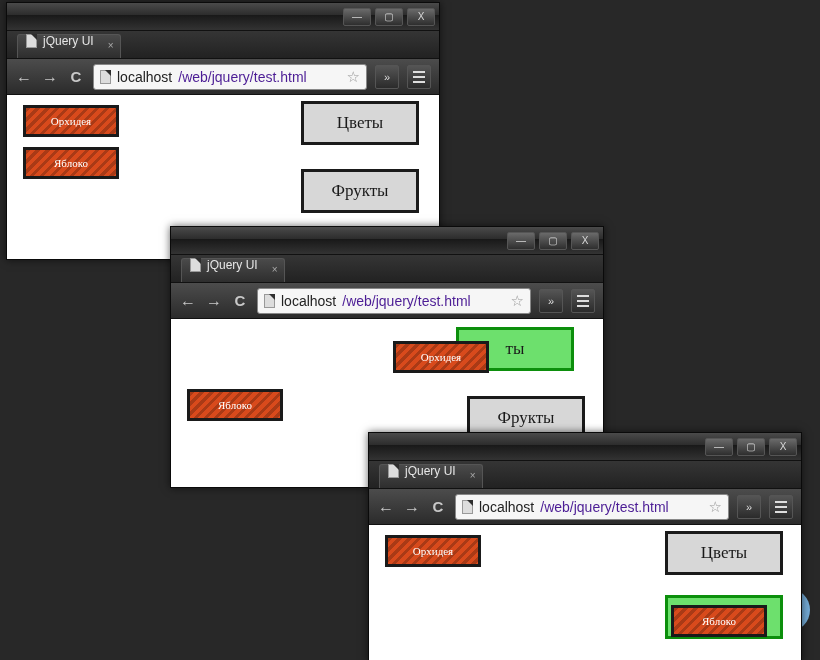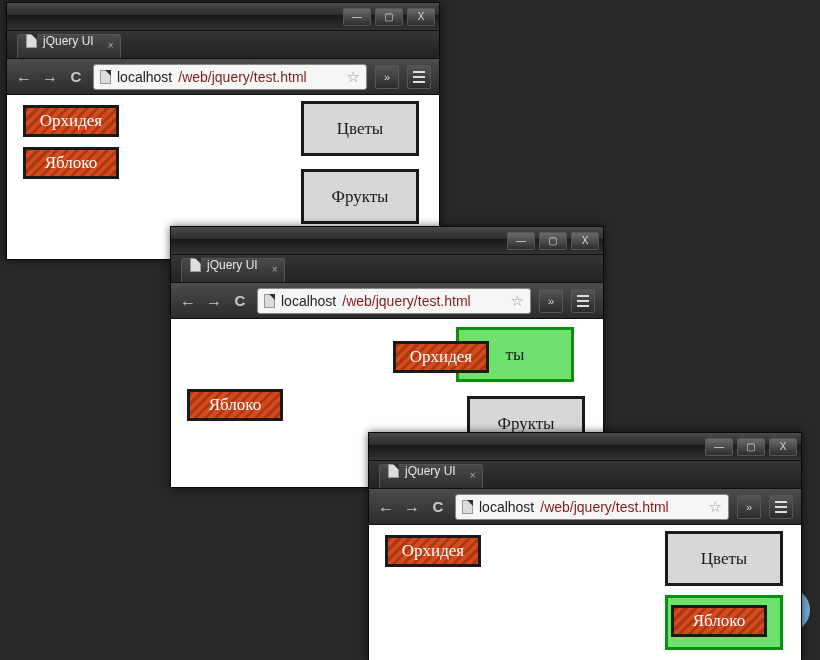--- a/index.html
+++ b/index.html
@@ -117,21 +117,21 @@
     background: #f6f6f6;
     border: 1px solid #888;
     border-radius: 3px;
     display: flex;
     align-items: center;
     padding: 0 6px;
     font-size: 14px;
     gap: 6px;
   }
   .url-host { color: #222; }
-  .url-path { color: #7f1d1d; }
+  .url-path { color: #4c1d95; }
   .star-icon {
     margin-left: auto;
     color: #999;
     font-size: 15px;
   }
   .chev-btn {
     width: 24px;
     height: 24px;
     border: 1px solid #555;
     background: linear-gradient(to bottom, #555, #2b2b2b);
@@ -165,32 +165,32 @@
     width: 100%;
   }
   
   .drag-box {
     position: absolute;
     width: 96px;
     height: 32px;
     border: 3px solid #1a1a1a;
     color: #fff;
     font-family: Georgia, serif;
-    font-size: 17px;
+    font-size: 11px;
     display: flex;
     align-items: center;
     justify-content: center;
     background-color: #d84a1c;
     background-image: repeating-linear-gradient(135deg, rgba(0,0,0,0.22) 0 3px, transparent 3px 7px);
     z-index: 5;
   }
   .drop-box {
     position: absolute;
     width: 118px;
-    height: 55px;
+    height: 44px;
     border: 3px solid #1a1a1a;
     background: #d7d7d7;
     font-family: Georgia, serif;
     font-size: 17px;
     color: #1a1a1a;
     display: flex;
     align-items: center;
     justify-content: center;
   }
   .drop-box.active {

